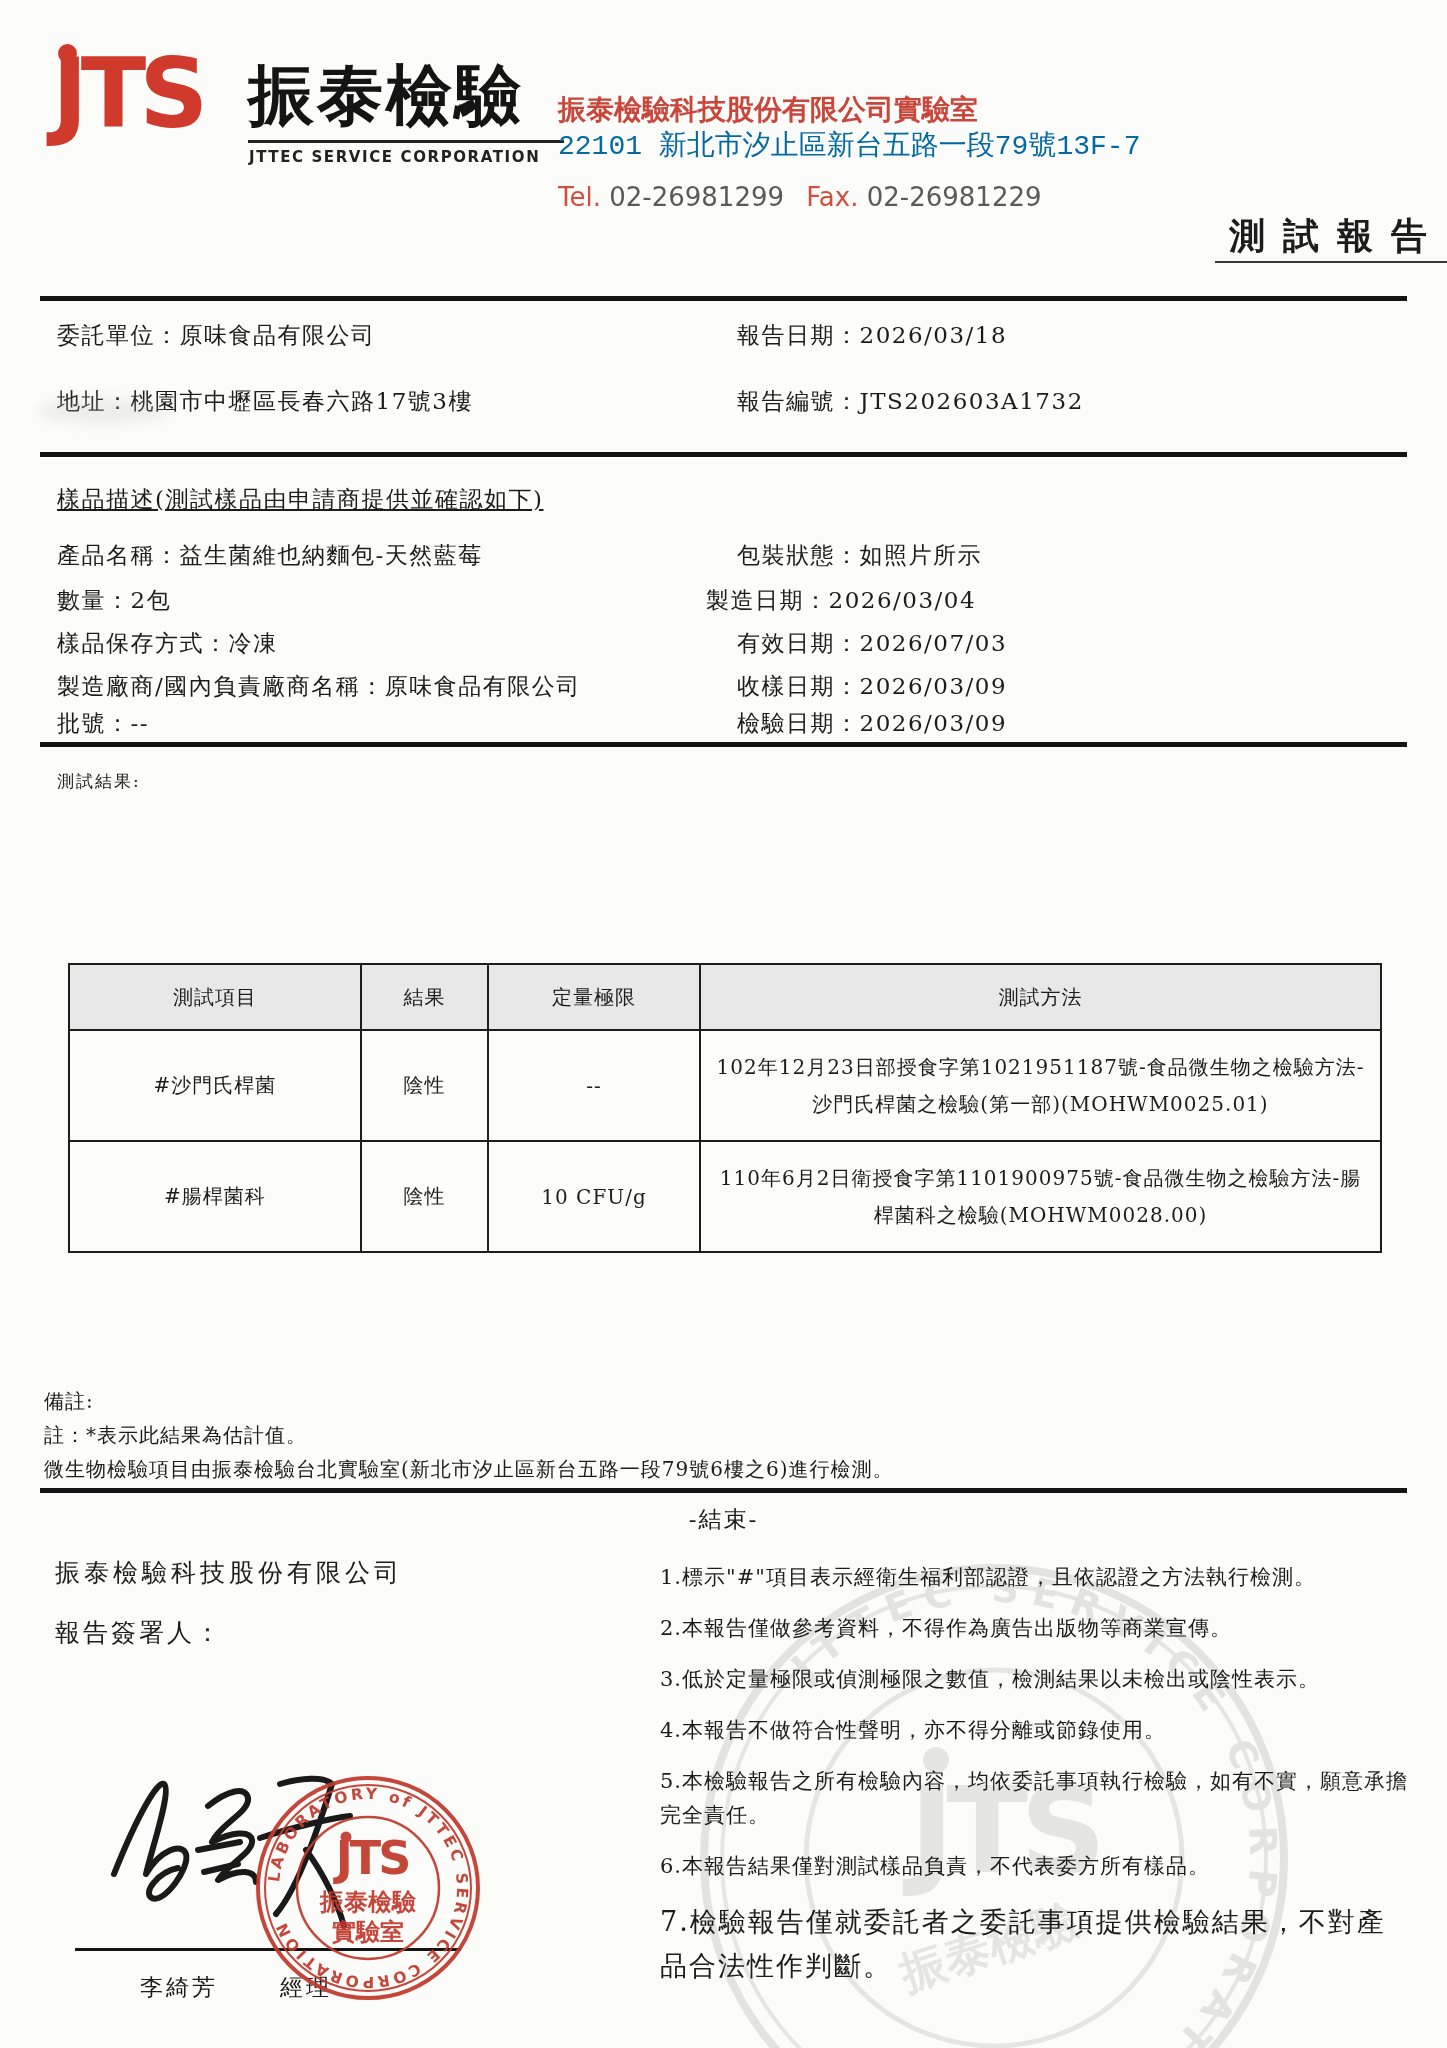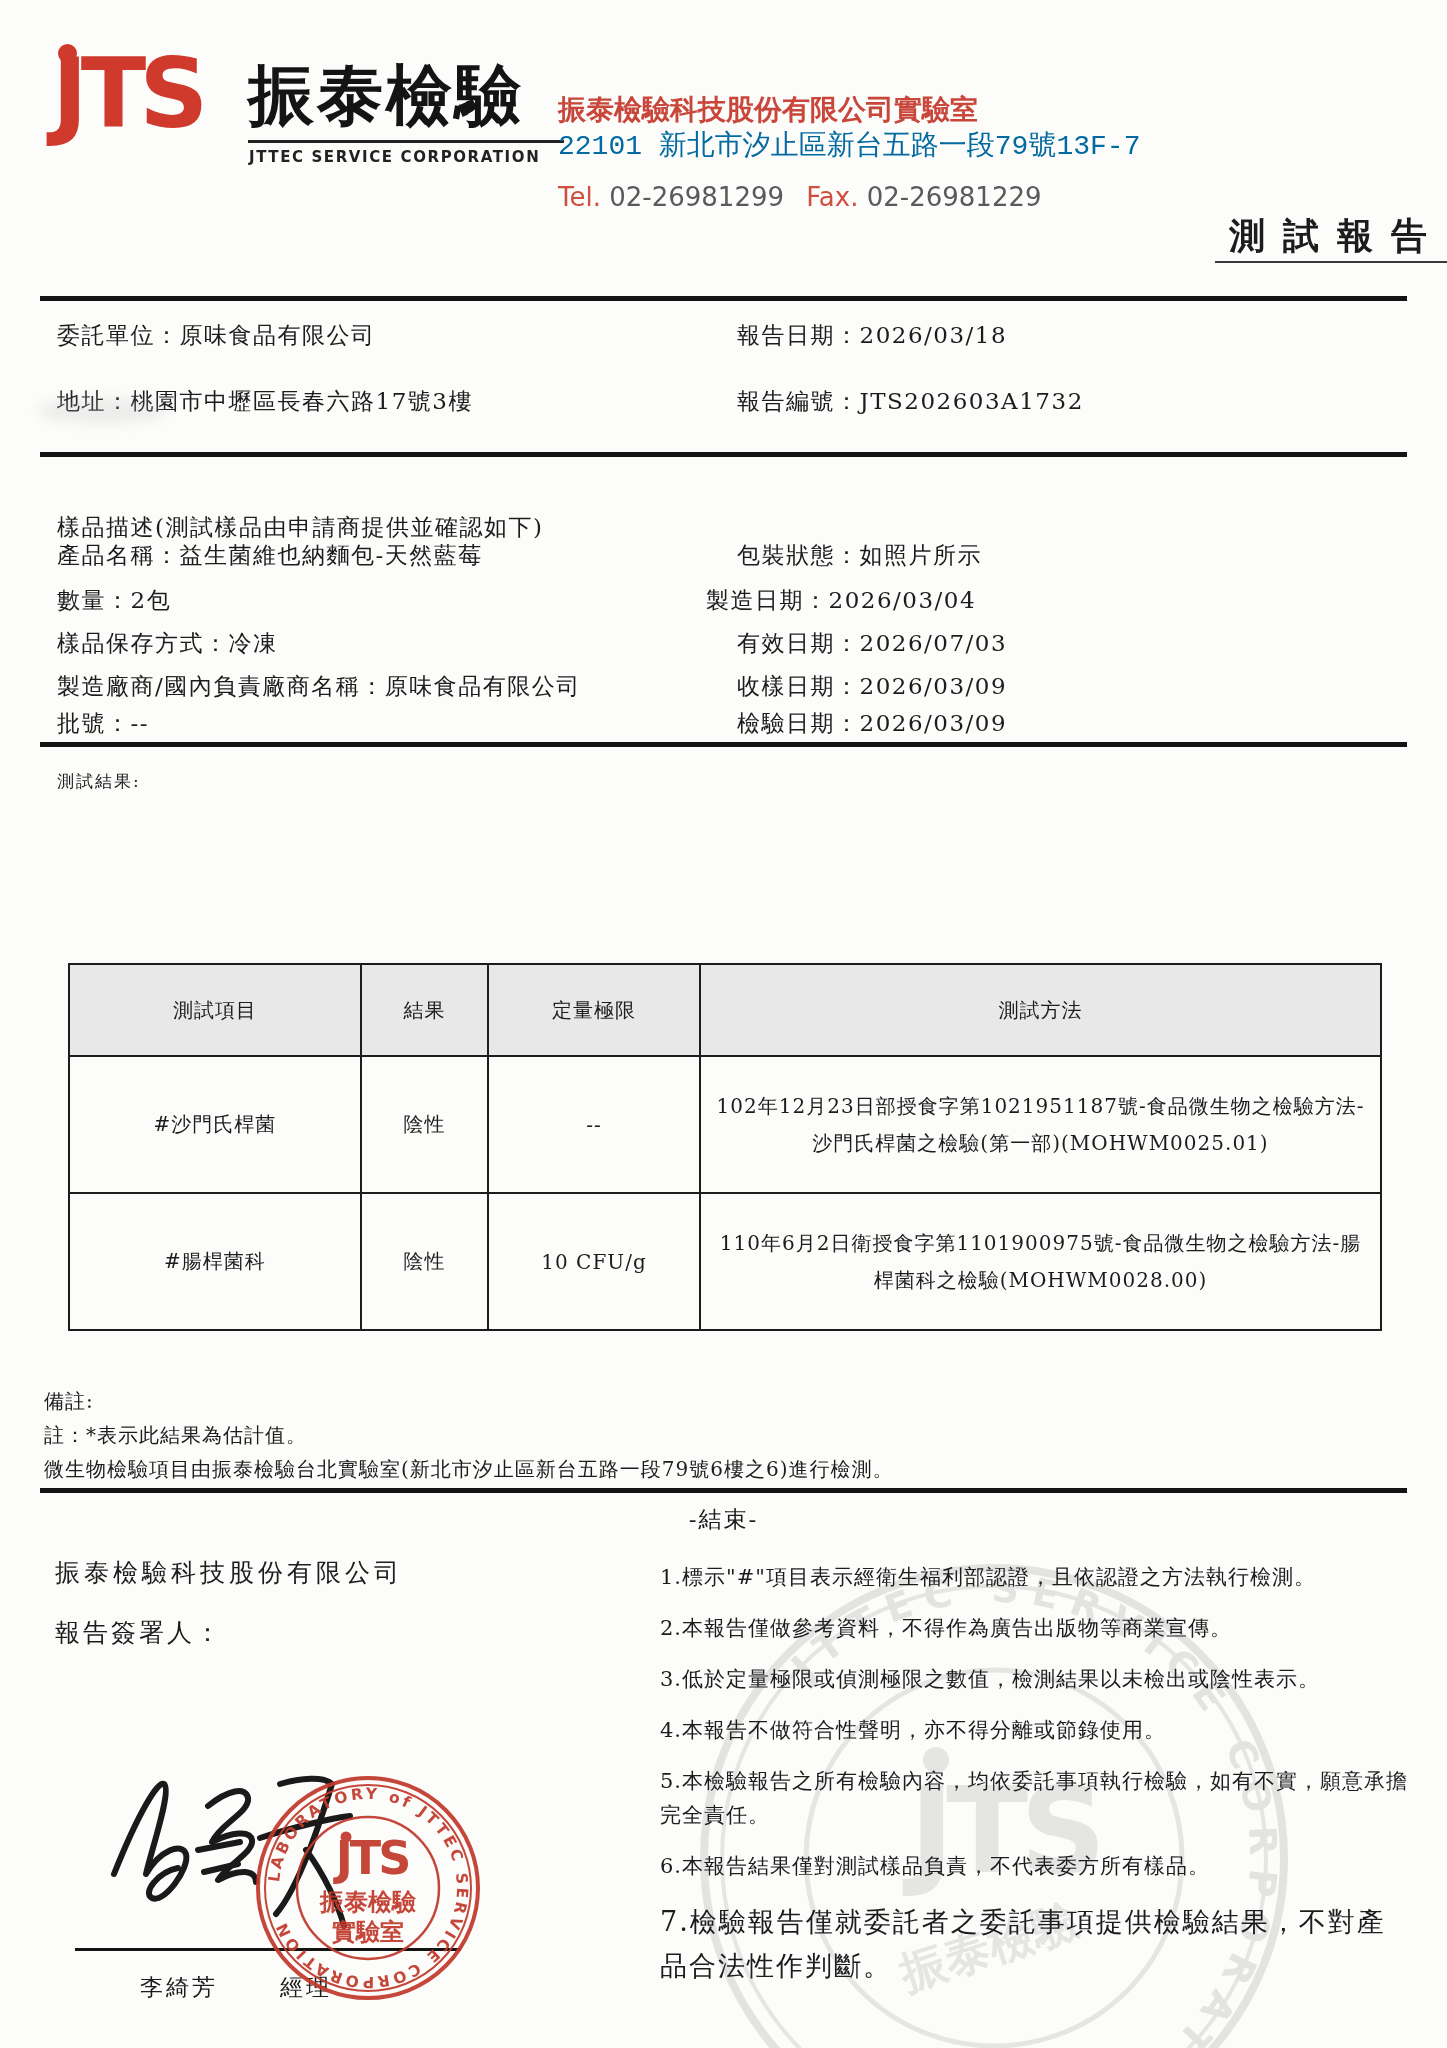--- a/index.html
+++ b/index.html
@@ -34,21 +34,21 @@
   
   .fld{font-size:23px;letter-spacing:1.5px;white-space:nowrap;}
   .smudge{left:38px;top:398px;width:130px;height:26px;background:#b9b9b9;opacity:.22;
           filter:blur(6px);border-radius:50%;}
 
   
   .res-label{left:57px;top:770px;font-size:17px;letter-spacing:2px;}
   table.res{position:absolute;left:68px;top:963px;width:1312px;border-collapse:collapse;
             table-layout:fixed;font-size:20px;}
   table.res th,table.res td{border:2px solid #1d1d1d;text-align:center;vertical-align:middle;
-            padding:17px 10px;letter-spacing:1px;font-weight:normal;}
+            padding:4px 10px;letter-spacing:1px;font-weight:normal;}
   table.res th{background:#e8e8e8;height:56px;}
   table.res td{height:101px;}
   td.method{line-height:1.85;padding:4px 26px;}
   col.c1{width:292px;} col.c2{width:127px;} col.c3{width:212px;} col.c4{width:681px;}
 
   
   .remark{left:44px;font-size:20px;letter-spacing:1px;}
   .rm0{top:1388px;} .rm1{top:1422px;} .rm2{top:1456px;}
   .endmark{left:0;top:1504px;width:100%;text-align:center;font-size:23px;letter-spacing:2px;}
 
@@ -94,21 +94,21 @@
   </div>
   <div class="abs rule r1"></div>
 
   <div class="abs fld" style="left:57px;top:320px;">委託單位：原味食品有限公司</div>
   <div class="abs fld" style="left:737px;top:320px;">報告日期：2026/03/18</div>
   <div class="abs fld" style="left:57px;top:386px;">地址：桃園市中壢區長春六路17號3樓</div>
   <div class="abs fld" style="left:737px;top:386px;">報告編號：JTS202603A1732</div>
   <div class="abs smudge"></div>
   <div class="abs rule r2"></div>
 
-  <div class="abs fld" style="left:57px;top:512px;">樣品描述(測試樣品由申請商提供並確認如下)</div>
+  <div class="abs fld" style="left:57px;top:484px;text-decoration:underline;">樣品描述(測試樣品由申請商提供並確認如下)</div>
   <div class="abs fld" style="left:57px;top:540px;">產品名稱：益生菌維也納麵包-天然藍莓</div>
   <div class="abs fld" style="left:737px;top:540px;">包裝狀態：如照片所示</div>
   <div class="abs fld" style="left:57px;top:585px;">數量：2包</div>
   <div class="abs fld" style="left:706px;top:585px;">製造日期：2026/03/04</div>
   <div class="abs fld" style="left:57px;top:628px;">樣品保存方式：冷凍</div>
   <div class="abs fld" style="left:737px;top:628px;">有效日期：2026/07/03</div>
   <div class="abs fld" style="left:57px;top:671px;">製造廠商/國內負責廠商名稱：原味食品有限公司</div>
   <div class="abs fld" style="left:737px;top:671px;">收樣日期：2026/03/09</div>
   <div class="abs fld" style="left:57px;top:708px;">批號：--</div>
   <div class="abs fld" style="left:737px;top:708px;">檢驗日期：2026/03/09</div>

